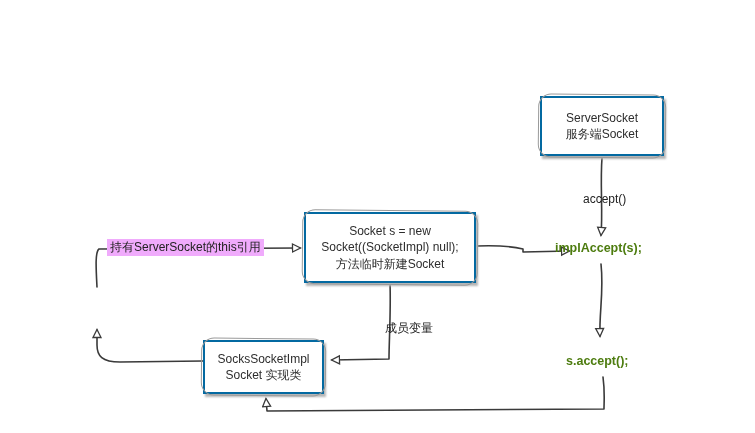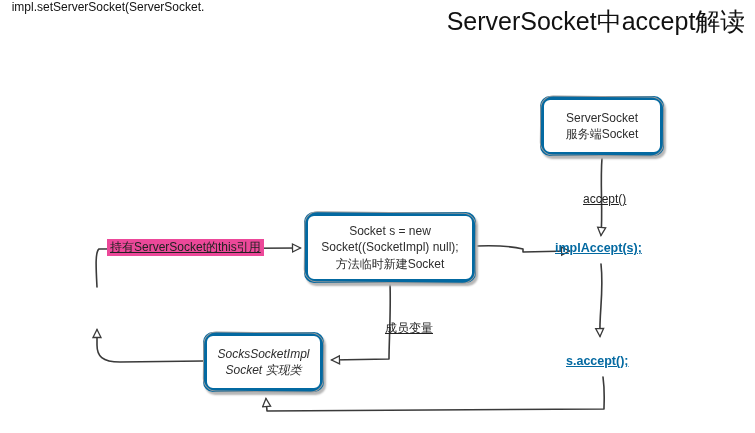--- a/index.html
+++ b/index.html
@@ -27,22 +27,22 @@
   }
   svg.edges {
     position: absolute;
     left: 0; top: 0;
     width: 755px; height: 433px;
   }
   .node {
     position: absolute;
     box-sizing: border-box;
     background: #ffffff;
-    border: 4px solid #0369a1;
-    border-radius: 10px;
+    border: 2px solid #0369a1;
+    border-radius: 0;
     box-shadow: 2px 3px 2px #b6b6b6;
     display: flex;
     align-items: center;
     justify-content: center;
     text-align: center;
     color: #2d2d2d;
     font-size: 12px;
     line-height: 1.35;
   }
   .node::before {
@@ -50,50 +50,48 @@
     position: absolute;
     inset: -4px;
     border: 1px solid #9a9a9a;
     border-radius: 13px;
     transform: rotate(0.6deg);
     pointer-events: none;
   }
   .node .node-label { white-space: pre-line; padding: 2px 4px; }
   #node-serversocket { left: 540px; top: 96px;  width: 124px; height: 60px; }
   #node-tempsocket   { left: 304px; top: 212px; width: 172px; height: 71px; }
-  #node-socketimpl   { left: 203px; top: 332px; width: 121px; height: 60px; font-style: italic; }
+  #node-socketimpl   { left: 203px; top: 340px; width: 121px; height: 54px; }
 
   .edge-label {
     position: absolute;
     font-size: 12px;
     color: #222222;
     white-space: nowrap;
-    text-decoration: underline;
   }
-  .edge-label.code { font-weight: bold; color: #0369a1; font-size: 12.5px; }
-  .edge-label.masked { background: #ec4899; padding: 0 3px; }
+  .edge-label.code { font-weight: bold; color: #4d7c0f; font-size: 12.5px; }
+  .edge-label.masked { background: #f0abfc; padding: 0 3px; }
   #lbl-accept  { left: 583px; top: 192px; }
   #lbl-implaccept { left: 555px; top: 241px; }
   #lbl-setimpl { left: 566px; top: 354px; }
   #lbl-member  { left: 361px; top: 320px; margin-left: 24px; }
   #lbl-thisref { left: 107px; top: 239px; }
   #lbl-setserversocket {
     left: 0px; top: 289px; width: 216px;
     text-align: center;
     font-size: 12px; color: #111111;
     line-height: 1.25;
   }
   #lbl-setserversocket .l2 { font-weight: bold; font-size: 12.5px; }
 </style>
 </head>
 <body>
 
 <div class="stage">
 
-  <div class="title">ServerSocket中accept解读</div>
 
   <svg class="edges" viewBox="0 0 755 433" xmlns="http://www.w3.org/2000/svg">
     <defs>
       <marker id="ah" markerUnits="userSpaceOnUse" markerWidth="12" markerHeight="12" refX="8.5" refY="5" orient="auto">
         <path d="M1,1 L9,5 L1,9 Z" fill="#ffffff" stroke="#3a3a3a" stroke-width="1.3"></path>
       </marker>
     </defs>
     <g fill="none" stroke="#3a3a3a" stroke-width="1.6" stroke-linecap="round" stroke-linejoin="round">
 
       <path d="M602,158 C600,184 603,212 601,235" marker-end="url(#ah)"></path>
@@ -132,16 +130,15 @@
 
   <div class="edge-label code" id="lbl-implaccept">implAccept(s);</div>
 
   <div class="edge-label code" id="lbl-setimpl">s.accept();</div>
 
   <div class="edge-label" id="lbl-member">成员变量</div>
 
   <div class="edge-label masked" id="lbl-thisref">持有ServerSocket的this引用</div>
 
   <div id="lbl-setserversocket">
-    <div class="l1">impl.setServerSocket(ServerSocket.</div>
   </div>
 
 </div>
 
 </body></html>

